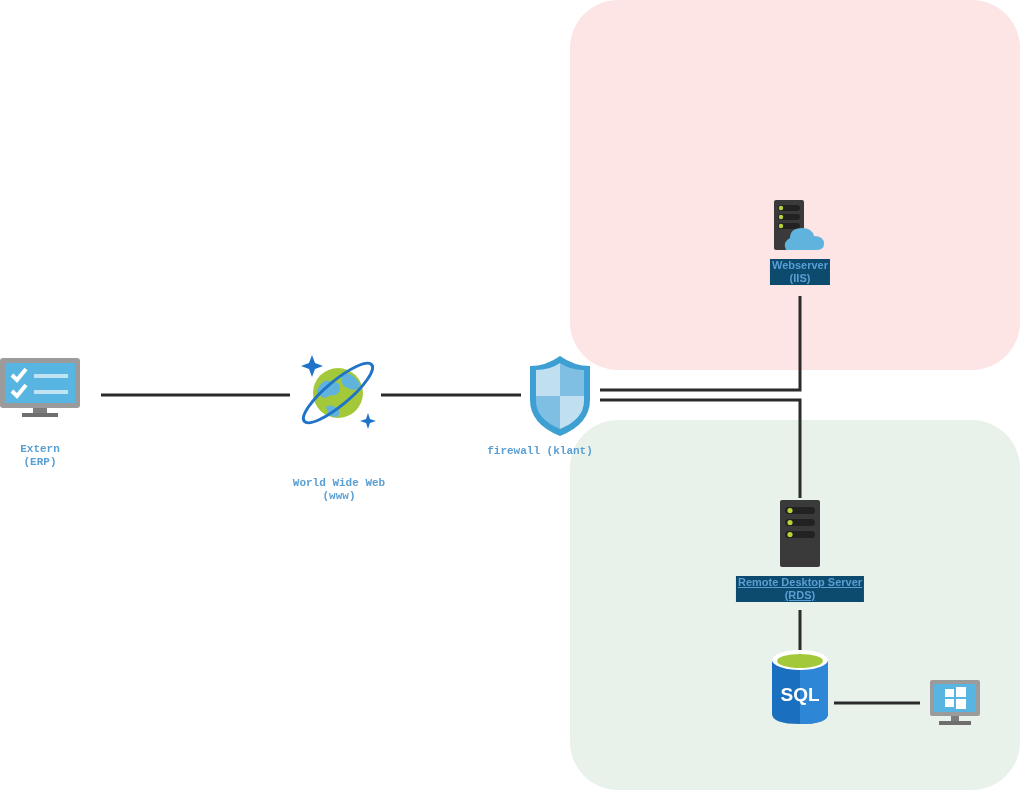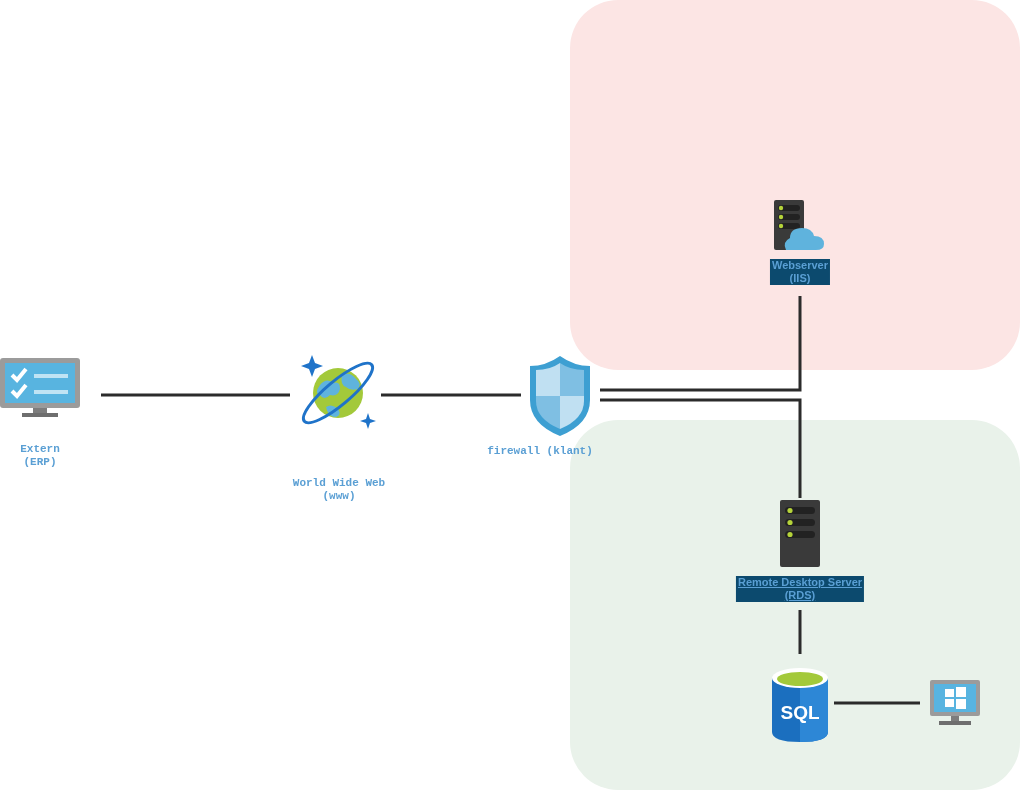--- a/index.html
+++ b/index.html
@@ -101,21 +101,21 @@
     <circle cx="10" cy="10.5" r="2.6" fill="#b5d33a"></circle>
     <circle cx="10" cy="22.5" r="2.6" fill="#b5d33a"></circle>
     <circle cx="10" cy="34.5" r="2.6" fill="#b5d33a"></circle>
   </svg>
 </div>
 <div class="label" style="left:800px;top:576px;text-decoration:underline;">
   <div>Remote Desktop Server</div>
   <div>(RDS)</div>
 </div>
 
-<div class="node" style="left:772px;top:668px;width:56px;height:74px;">
+<div class="node" style="left:772px;top:650px;width:56px;height:74px;">
   <svg width="56" height="74" viewBox="0 0 56 74">
     <path d="M0,10 v54 q0,10 28,10 q28,0 28,-10 v-54z" fill="#1b6fbf"></path>
     <path d="M28,20 v54 q28,0 28,-10 v-54z" fill="#2d87d6"></path>
     <ellipse cx="28" cy="10" rx="28" ry="10" fill="#ffffff"></ellipse>
     <ellipse cx="28" cy="11" rx="23" ry="7" fill="#a3c93a"></ellipse>
     <text x="28" y="51" text-anchor="middle" font-family="Liberation Sans, sans-serif" font-weight="bold" font-size="19" fill="#ffffff">SQL</text>
   </svg>
 </div>
 
 <div class="node" style="left:930px;top:680px;width:50px;height:46px;">

